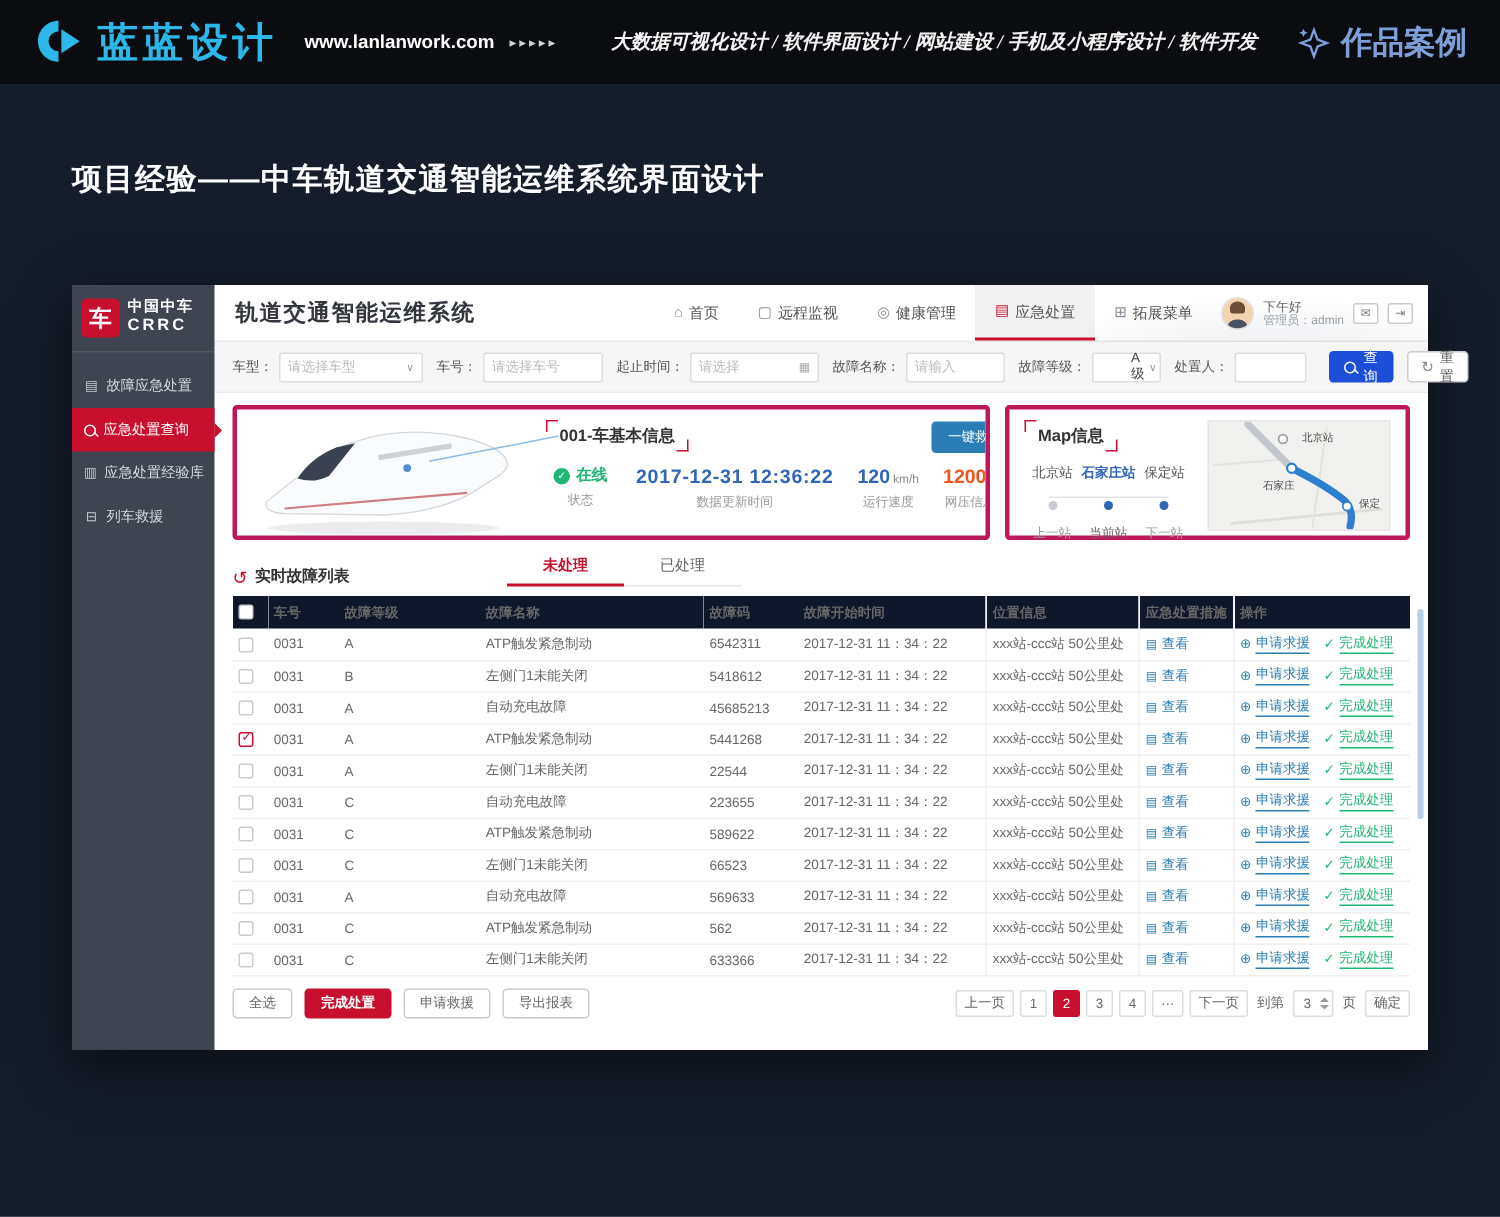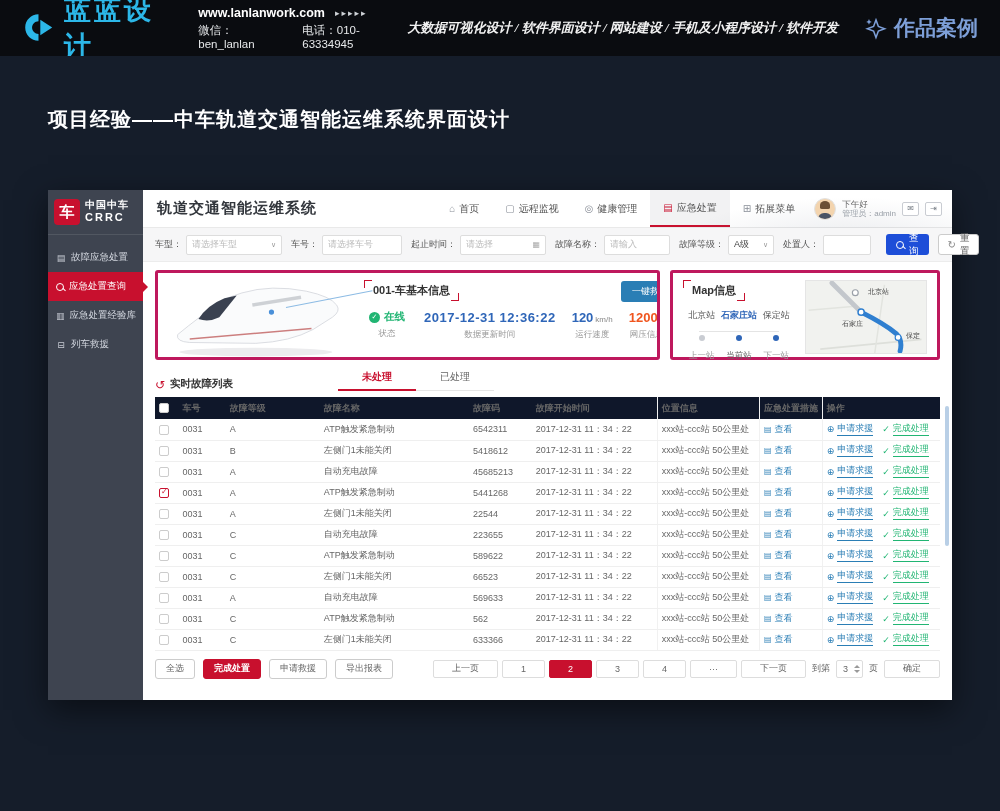--- a/index.html
+++ b/index.html
@@ -55,21 +55,21 @@
   .greet{font-size:8.5px;color:#666;line-height:1.2;}
   .role{font-size:8px;color:#9aa0a8;line-height:1.2;white-space:nowrap;}
   .mini-btn{width:17px;height:14px;border:1px solid #c9ccd2;border-radius:2px;display:flex;align-items:center;justify-content:center;font-size:8px;color:#7a8088;background:#fff;cursor:pointer;}
 
   
   .filterbar{height:34px;background:#f6f6f7;border-bottom:1px solid #ececec;display:flex;align-items:center;padding:0 12px;gap:9px;}
   .fgroup{display:flex;align-items:center;gap:4px;}
   .flabel{font-size:9px;color:#555;white-space:nowrap;}
   .fbox{height:20px;background:#fff;border:1px solid #ddd;border-radius:2px;display:flex;align-items:center;padding:0 5px;gap:3px;font-size:9px;cursor:pointer;}
   .fph{color:#bbb;white-space:nowrap;overflow:hidden;}
-  .fval{color:#444;}
+  .fval{color:#444;margin-left:20px;}
   .fchev{margin-left:auto;color:#999;font-size:7px;}
   .fcal{margin-left:auto;color:#aaa;font-size:8px;}
   .btn-q{height:21px;background:#1d4ed8;color:#fff;border:none;border-radius:3px;font-size:9.5px;padding:0 10px;display:flex;align-items:center;gap:5px;margin-left:6px;cursor:pointer;}
   .btn-q .mini-mag{border-color:#fff;}
   .btn-q .mini-mag::after{background:#fff;}
   .btn-r{height:21px;background:#fff;color:#666;border:1px solid #ccc;border-radius:3px;font-size:9.5px;padding:0 9px;display:flex;align-items:center;gap:4px;cursor:pointer;}
   .ricon{font-size:10px;color:#888;}
 
   
   .content{flex:1;background:#fff;padding:8px 12px 0;display:flex;flex-direction:column;min-height:0;}
@@ -137,21 +137,21 @@
   .plus-ico{font-size:9px;}
   .chk-ico{font-size:9px;}
   .tscroll{position:absolute;right:-9px;top:36px;width:4px;height:140px;background:#b9cfe6;border-radius:2px;}
 
   
   .tfoot{display:flex;align-items:center;padding:8px 0 0;}
   .fbtn{height:20px;font-size:9px;border-radius:3px;padding:0 10px;margin-right:8px;cursor:pointer;}
   .fbtn.outline{background:#fff;border:1px solid #ccc;color:#666;}
   .fbtn.primary{background:#c8102e;border:1px solid #c8102e;color:#fff;font-weight:700;}
   .pager{margin-left:auto;display:flex;align-items:center;gap:4px;font-size:9px;color:#666;}
-  .pbox{min-width:18px;height:18px;border:1px solid #ddd;border-radius:2px;display:inline-flex;align-items:center;justify-content:center;padding:0 18px;background:#fff;cursor:pointer;}
+  .pbox{min-width:18px;height:18px;border:1px solid #ddd;border-radius:2px;display:inline-flex;align-items:center;justify-content:center;padding:0 5px;background:#fff;cursor:pointer;}
   .pactive{background:#c8102e;border-color:#c8102e;color:#fff;}
   .jump-txt{margin:0 2px;}
   .numbox{position:relative;width:27px;height:18px;border:1px solid #ddd;border-radius:2px;display:inline-flex;align-items:center;justify-content:center;padding-right:8px;background:#fff;cursor:pointer;}
   .spin{position:absolute;right:2px;top:4px;bottom:4px;width:6px;display:flex;flex-direction:column;justify-content:space-between;align-items:center;}
   .spin::before{content:"";border-left:3px solid transparent;border-right:3px solid transparent;border-bottom:3px solid #999;width:0;height:0;}
   .spin::after{content:"";border-left:3px solid transparent;border-right:3px solid transparent;border-top:3px solid #999;width:0;height:0;}
 </style>
 </head>
 <body>
 
@@ -160,24 +160,20 @@
     <svg width="34" height="34" viewBox="0 0 36 36">
       <path d="M18 3 C10 3 3.5 9.5 3.5 17.5 C3.5 25.5 10 32 18 32 L18 24.5 C14.2 24.5 11 21.3 11 17.5 C11 13.7 14.2 10.5 18 10.5 Z" fill="#2cb7e8"></path>
       <path d="M20 9 L33 17.5 L20 26 Z" fill="#2cb7e8"></path>
     </svg>
     <span class="logo-text">蓝蓝设计</span>
   </div>
   <div class="contact">
     <div class="site-line">
       <span>www.lanlanwork.com</span>
       <span class="site-arrows">▸▸▸▸▸</span>
-    </div>
-    <div class="wx-line">
-      <span>微信：ben_lanlan</span>
-      <span>电话：010-63334945</span>
     </div>
   </div>
   <div class="services">大数据可视化设计 / 软件界面设计 / 网站建设 / 手机及小程序设计 / 软件开发</div>
   <div class="cases">
     <svg width="23" height="23" viewBox="0 0 24 24">
       <path d="M12.5 3 L15 9.8 L21.5 12.2 L15 14.6 L12.5 21.5 L10 14.6 L3.5 12.2 L10 9.8 Z" fill="none" stroke="#7d9fd8" stroke-width="1.6"></path>
       <path d="M5.2 2.2 l0.9 2 2 0.9 -2 0.9 -0.9 2 -0.9 -2 -2 -0.9 2 -0.9 Z" fill="#7d9fd8"></path>
     </svg>
     <span>作品案例</span>
   </div>

